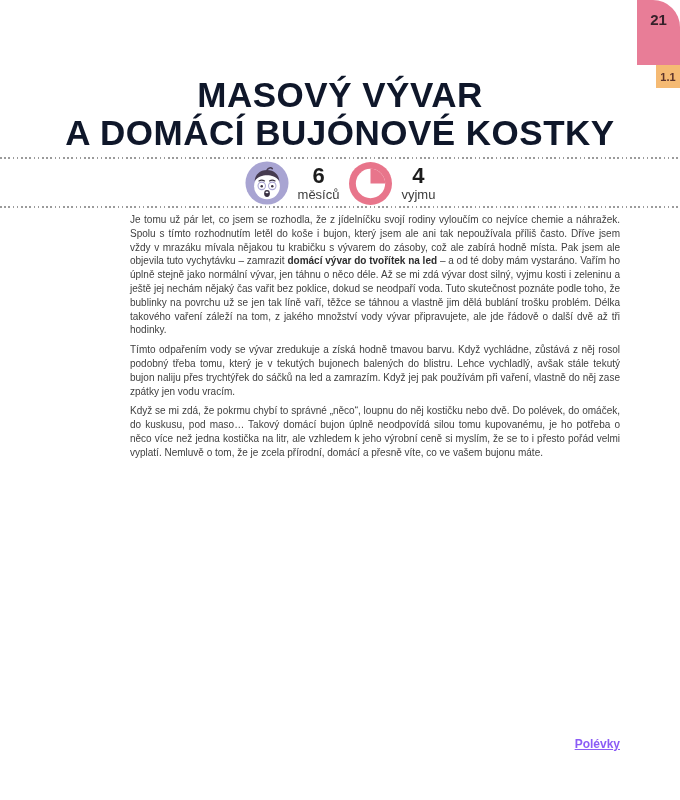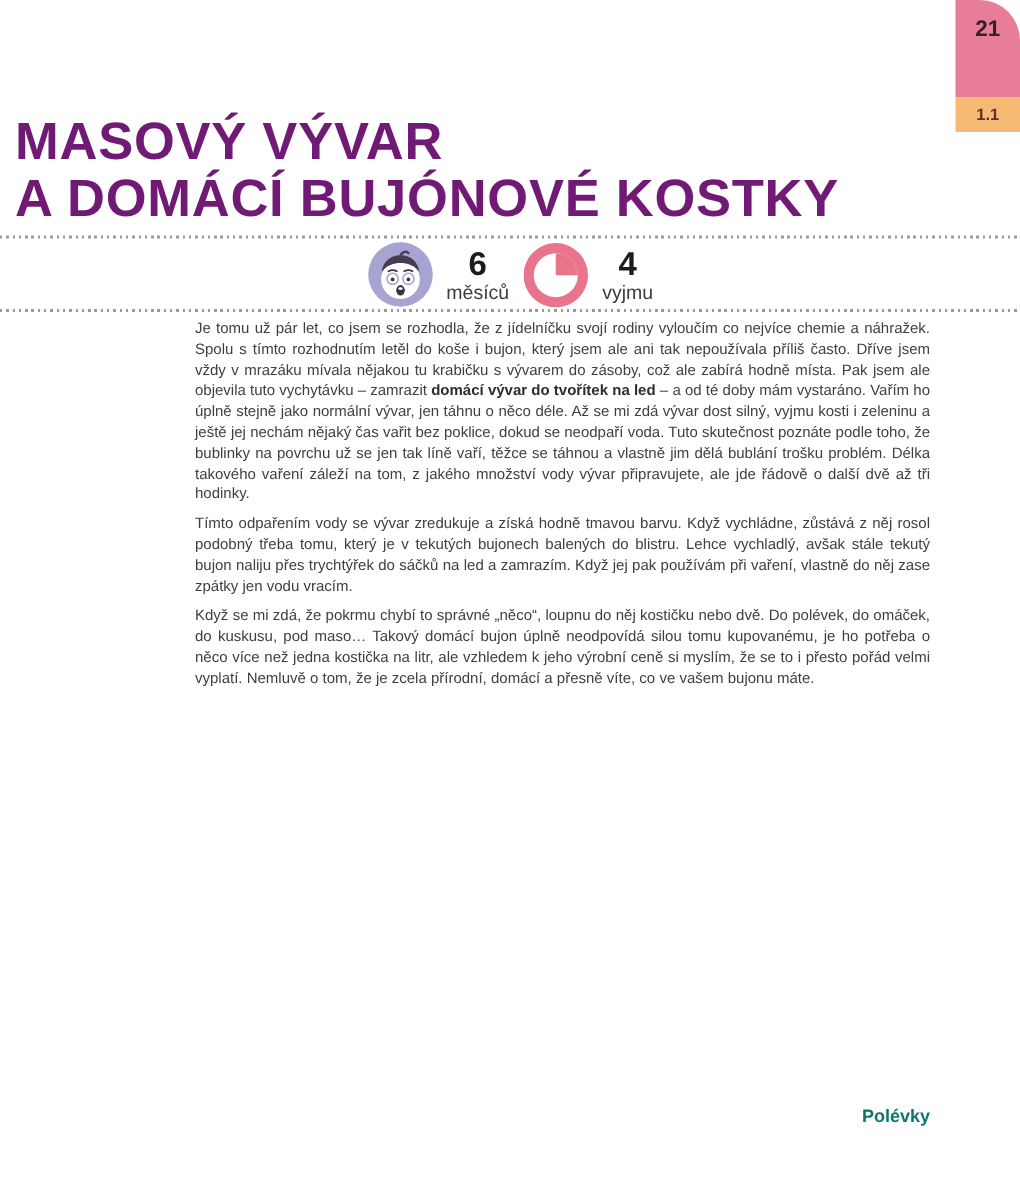--- a/index.html
+++ b/index.html
@@ -15,30 +15,31 @@
   .tab-pink{
     position:absolute;top:0;right:0;
     width:43px;height:65px;
     background:#e87d97;
     display:flex;justify-content:center;align-items:flex-start;
     padding-top:11px;box-sizing:border-box;
     font-size:15px;font-weight:bold;color:#36212a;
   }
   .tab-orange{
     position:absolute;top:65px;right:0;
-    width:43px;height:23px;
+    width:24px;height:23px;
     background:#f5ba73;
     display:flex;justify-content:center;align-items:center;
     font-size:11px;font-weight:bold;color:#5c332b;
   }
   
   .title{
     position:absolute;top:76px;left:10px;width:660px;
+    text-align:center;
     font-size:35px;line-height:38px;font-weight:bold;
-    color:#701a75;letter-spacing:0.5px;
+    color:#0f172a;letter-spacing:0.5px;
   }
   
   .dotted{
     position:absolute;left:0;width:680px;height:2px;
     background-image:repeating-linear-gradient(to right,#9b9b9b 0,#9b9b9b 1.6px,transparent 1.6px,transparent 4.2px);
   }
   .rule1{top:157px;}
   .rule2{top:206px;}
   
   .meta-row{
@@ -54,21 +55,21 @@
   .body-col{
     position:absolute;left:130px;top:213px;width:490px;
     font-size:10px;line-height:13.8px;
     text-align:justify;color:#3f3f3f;
   }
   .body-col p{margin:0 0 6px 0;}
   .body-col b{color:#2d2d2d;}
   
   .footer{
     position:absolute;top:737px;right:60px;
-    font-size:12px;font-weight:bold;color:#0f766e;
+    font-size:12px;font-weight:bold;color:#8b5cf6;text-decoration:underline;
   }
 </style>
 </head>
 <body>
 
 <div class="page">
 
   <div class="tab-pink">
     <span>21</span>
   </div>

